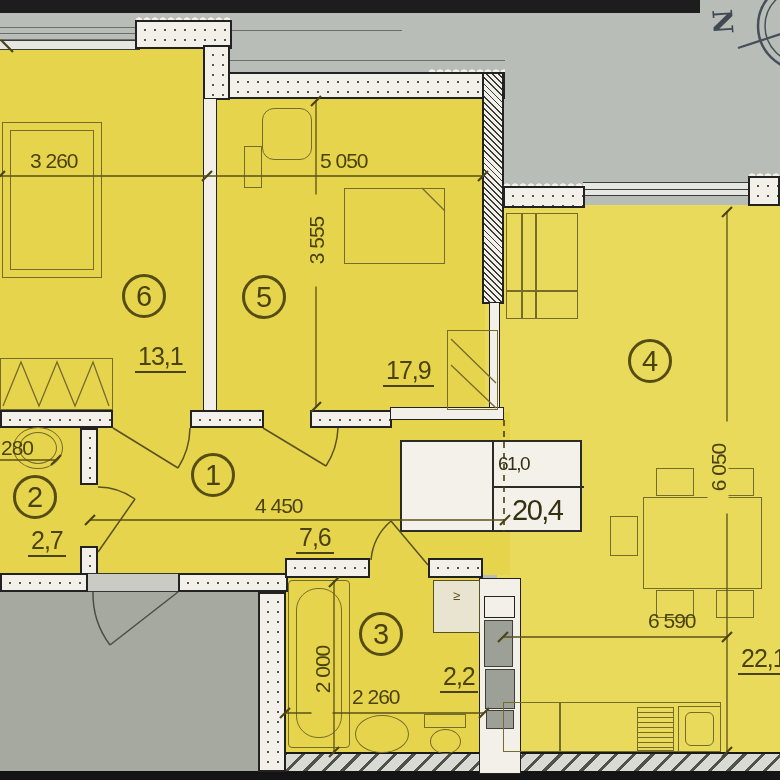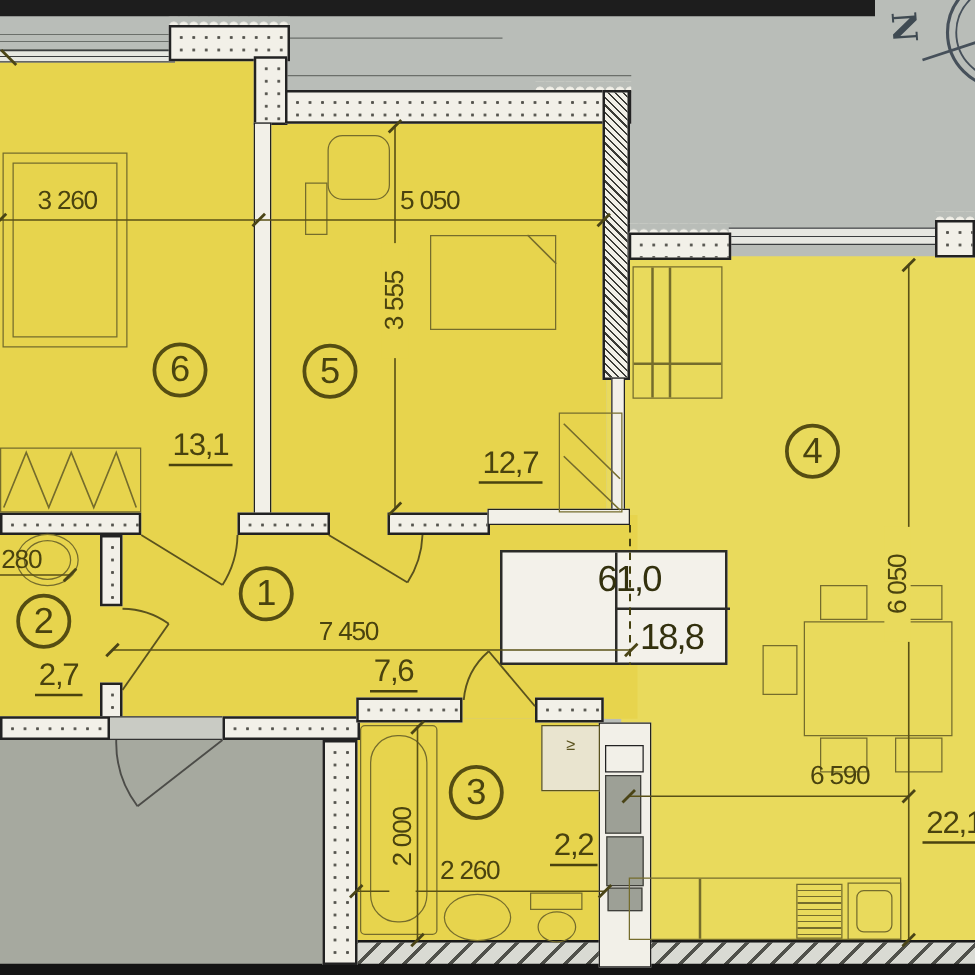--- a/index.html
+++ b/index.html
@@ -128,25 +128,25 @@
   <div class="abs furn" style="left:19px;top:432px;width:38px;height:32px;border-radius:50%"></div>
   <div class="abs furn" style="left:288px;top:580px;width:62px;height:168px;border-radius:4px"></div>
   <div class="abs furn" style="left:296px;top:588px;width:46px;height:150px;border-radius:22px"></div>
   <div class="abs furn" style="left:355px;top:715px;width:54px;height:38px;border-radius:50%"></div>
   <div class="abs furn" style="left:424px;top:714px;width:42px;height:14px"></div>
   <div class="abs furn" style="left:430px;top:729px;width:31px;height:25px;border-radius:50%"></div>
 
   <div class="abs ibox" style="left:400px;top:440px;width:182px;height:92px">
     <div class="fl" style="left:90px;top:0;width:2px;height:100%;background:#2b2b28"></div>
     <div class="fl" style="left:90px;top:44px;width:92px;height:2px;background:#2b2b28"></div>
-    <div class="cell" style="left:76px;top:0;width:90px;height:44px;font-size:29px;letter-spacing:-1.5px">
+    <div class="cell" style="left:96px;top:0;width:90px;height:44px;font-size:19px;letter-spacing:-1.5px">
       <span>61,0</span>
     </div>
     <div class="cell" style="left:92px;top:46px;width:90px;height:44px;padding-left:18px;font-size:29px;letter-spacing:-1.5px">
-      <span>18,8</span>
+      <span>20,4</span>
     </div>
   </div>
 
   <svg class="overlay" width="780" height="780" viewBox="0 0 780 780">
     <g stroke="#5a5116" stroke-width="1.3" fill="none">
       <path d="M0 176 H483"></path>
       <path d="M316 100 V408"></path>
       <path d="M727 211 V752"></path>
       <path d="M503 637 H727"></path>
       <path d="M334 580 V752"></path>
@@ -215,28 +215,28 @@
       <span>5</span>
     </div>
   <div class="circ" style="left:122px;top:274px">
       <span>6</span>
     </div>
 
   <div class="lbl area" style="left:296px;top:525px">7,6</div>
   <div class="lbl area" style="left:28px;top:528px">2,7</div>
   <div class="lbl area" style="left:440px;top:664px">2,2</div>
   <div class="lbl area" style="left:738px;top:646px">22,1</div>
-  <div class="lbl area" style="left:383px;top:358px">12,7</div>
+  <div class="lbl area" style="left:383px;top:358px">17,9</div>
   <div class="lbl area" style="left:135px;top:344px">13,1</div>
 
   <div class="lbl" style="left:30px;top:150px">3 260</div>
   <div class="lbl" style="left:320px;top:150px">5 050</div>
   <div class="lbl rot" style="left:270px;top:230px;width:92px;text-align:center;background:#e7d44d">3 555</div>
   <div class="lbl rot" style="left:672px;top:457px;width:92px;text-align:center;background:#e9da5c">6 050</div>
   <div class="lbl" style="left:648px;top:610px">6 590</div>
-  <div class="lbl" style="left:255px;top:495px">7 450</div>
+  <div class="lbl" style="left:255px;top:495px">4 450</div>
   <div class="lbl" style="left:1px;top:437px">280</div>
   <div class="lbl rot" style="left:276px;top:659px;width:92px;text-align:center;background:#e7d44d">2 000</div>
   <div class="lbl" style="left:352px;top:686px">2 260</div>
 
   <div class="lbl" style="left:700px;top:4px;width:36px;height:36px;font-family:'DejaVu Serif',serif;font-weight:bold;font-size:27px;color:#3f4a52;transform:rotate(86deg);text-align:center;letter-spacing:0">N</div>
 
 </div>
 
 </body></html>

